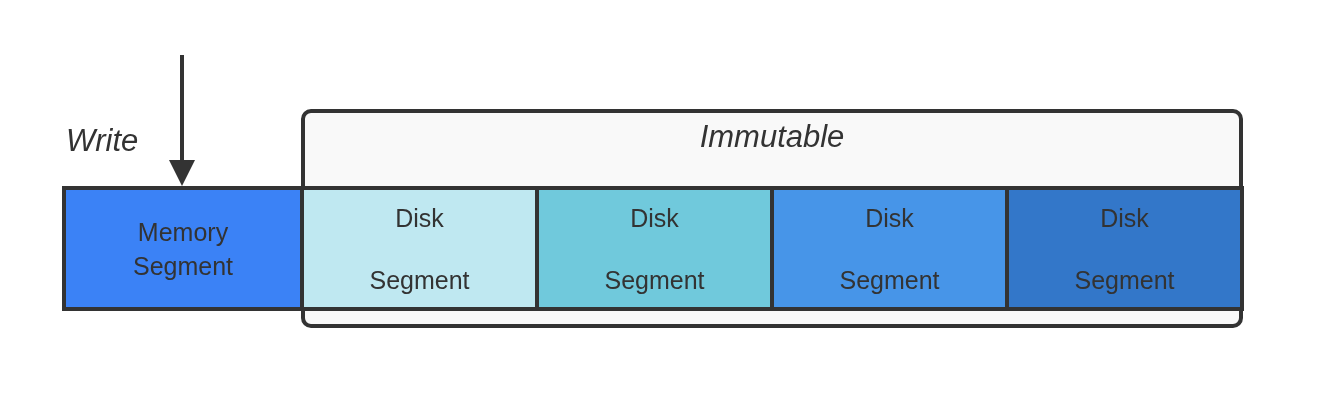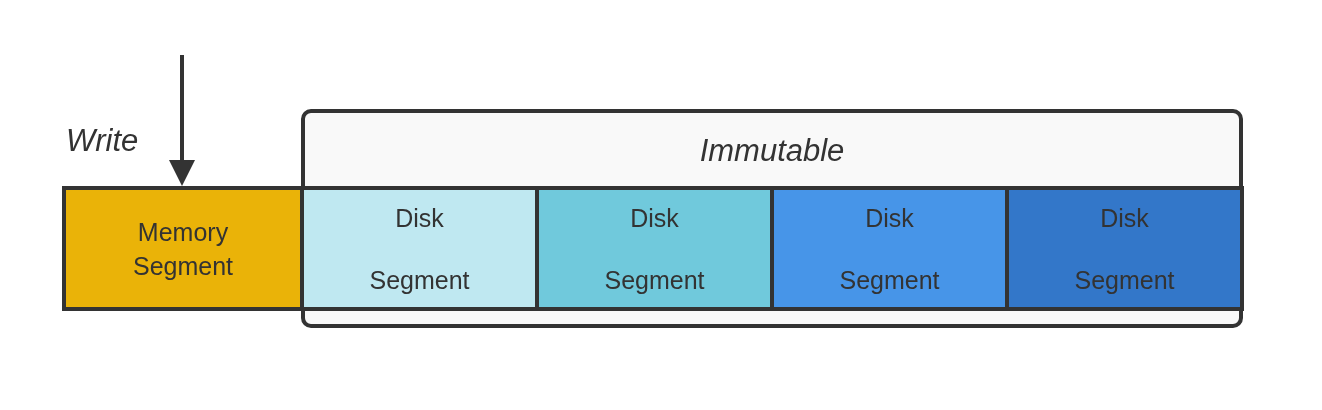--- a/index.html
+++ b/index.html
@@ -57,21 +57,21 @@
     height: 219px;
     background: #f9f9f9;
     border: 4px solid #333333;
     border-radius: 10px;
     z-index: 1;
   }
   .immutable-label {
     position: absolute;
     left: 0;
     right: 0;
-    top: 20px;
+    top: 6px;
     text-align: center;
     font-size: 31px;
     font-style: italic;
     font-weight: 500;
     color: #333333;
   }
 
   
   .segments-row {
     position: absolute;
@@ -108,21 +108,21 @@
     <div class="arrow-shaft"></div>
     <div class="arrow-head"></div>
   </div>
 
   <div class="immutable-container" style="background: rgb(249, 249, 249);">
     <div class="immutable-label">Immutable</div>
   </div>
 
   <div class="segments-row">
 
-    <div class="segment memory" style="background: #eab308;">
+    <div class="segment memory" style="background: #3b82f6;">
       <div>Memory</div>
       <div>Segment</div>
     </div>
 
     <div class="segment disk" style="background: rgb(191, 232, 241);">
       <div>Disk</div>
       <div>Segment</div>
     </div>
 
     <div class="segment disk" style="background: rgb(112, 201, 220);">

